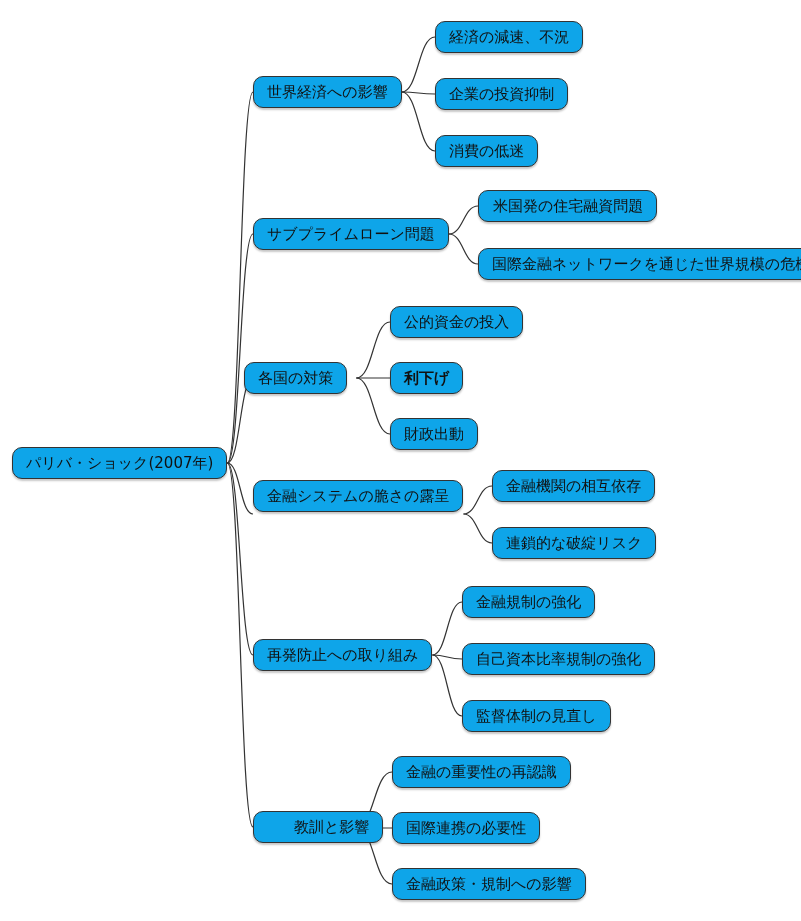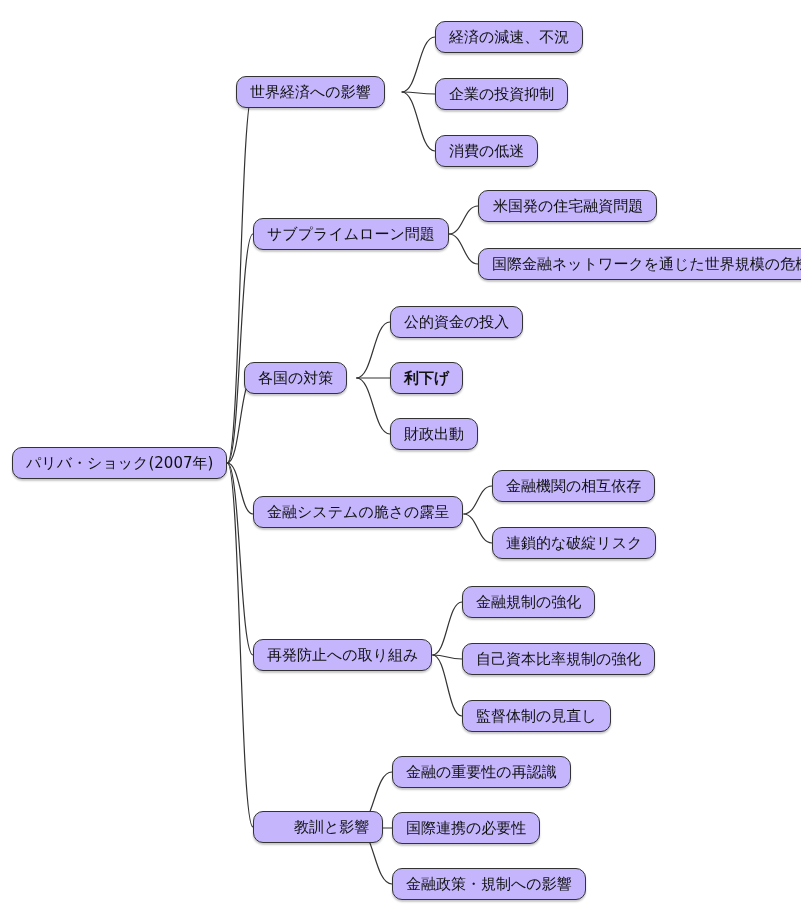--- a/index.html
+++ b/index.html
@@ -20,21 +20,21 @@
     left: 0;
     top: 0;
     pointer-events: none;
   }
   .node {
     position: absolute;
     box-sizing: border-box;
     height: 32px;
     line-height: 20px;
     padding: 5px 13px 5px 13px;
-    background: #c4b5fd;
+    background: #0ea5e9;
     border: 1.5px solid #333333;
     border-radius: 10px;
     box-shadow: 0 2px 2px rgba(0,0,0,0.22);
     font-size: 15px;
     color: #111111;
     white-space: nowrap;
     z-index: 2;
   }
 </style>
 </head>
@@ -61,35 +61,35 @@
       <path d="M 432.40625 655 C 447.203125 655, 447.203125 659, 462 659" fill="none" stroke="#333333" stroke-width="1.2"></path>
       <path d="M 432.40625 655 C 447.203125 655, 447.203125 716, 462 716" fill="none" stroke="#333333" stroke-width="1.2"></path>
       <path d="M 227.34375 463 C 240.171875 463, 240.171875 827, 253 827" fill="none" stroke="#333333" stroke-width="1.2"></path>
       <path d="M 356.359375 827 C 374.1796875 827, 374.1796875 772, 392 772" fill="none" stroke="#333333" stroke-width="1.2"></path>
       <path d="M 356.359375 827 C 374.1796875 827, 374.1796875 828, 392 828" fill="none" stroke="#333333" stroke-width="1.2"></path>
       <path d="M 356.359375 827 C 374.1796875 827, 374.1796875 884, 392 884" fill="none" stroke="#333333" stroke-width="1.2"></path>
     </svg>
 
   <div class="node" style="left:12px; top:447px;">パリバ・ショック(2007年)</div>
 
-  <div class="node" style="left:236px; top:76px;">世界経済への影響</div>
+  <div class="node" style="left:253px; top:76px;">世界経済への影響</div>
   <div class="node" style="left:435px; top:21px;">経済の減速、不況</div>
   <div class="node" style="left:435px; top:78px;">企業の投資抑制</div>
   <div class="node" style="left:435px; top:135px;">消費の低迷</div>
 
   <div class="node" style="left:253px; top:218px;">サブプライムローン問題</div>
   <div class="node" style="left:478px; top:190px;padding-left:14px;">米国発の住宅融資問題</div>
   <div class="node" style="left:478px; top:248px;">国際金融ネットワークを通じた世界規模の危機</div>
 
   <div class="node" style="left:244px; top:362px;">各国の対策</div>
   <div class="node" style="left:390px; top:306px;">公的資金の投入</div>
   <div class="node" style="left:390px; top:362px;font-weight:bold;">利下げ</div>
   <div class="node" style="left:390px; top:418px;text-align:right;">財政出動</div>
 
-  <div class="node" style="left:253px; top:496px;text-align:center;">金融システムの脆さの露呈</div>
+  <div class="node" style="left:253px; top:480px;text-align:center;">金融システムの脆さの露呈</div>
   <div class="node" style="left:492px; top:470px;">金融機関の相互依存</div>
   <div class="node" style="left:492px; top:527px;">連鎖的な破綻リスク</div>
 
   <div class="node" style="left:253px; top:639px;">再発防止への取り組み</div>
   <div class="node" style="left:462px; top:586px;">金融規制の強化</div>
   <div class="node" style="left:462px; top:643px;">自己資本比率規制の強化</div>
   <div class="node" style="left:462px; top:700px;">監督体制の見直し</div>
 
   <div class="node" style="left:253px; top:811px;padding-left:40px;">教訓と影響</div>
   <div class="node" style="left:392px; top:756px;">金融の重要性の再認識</div>

